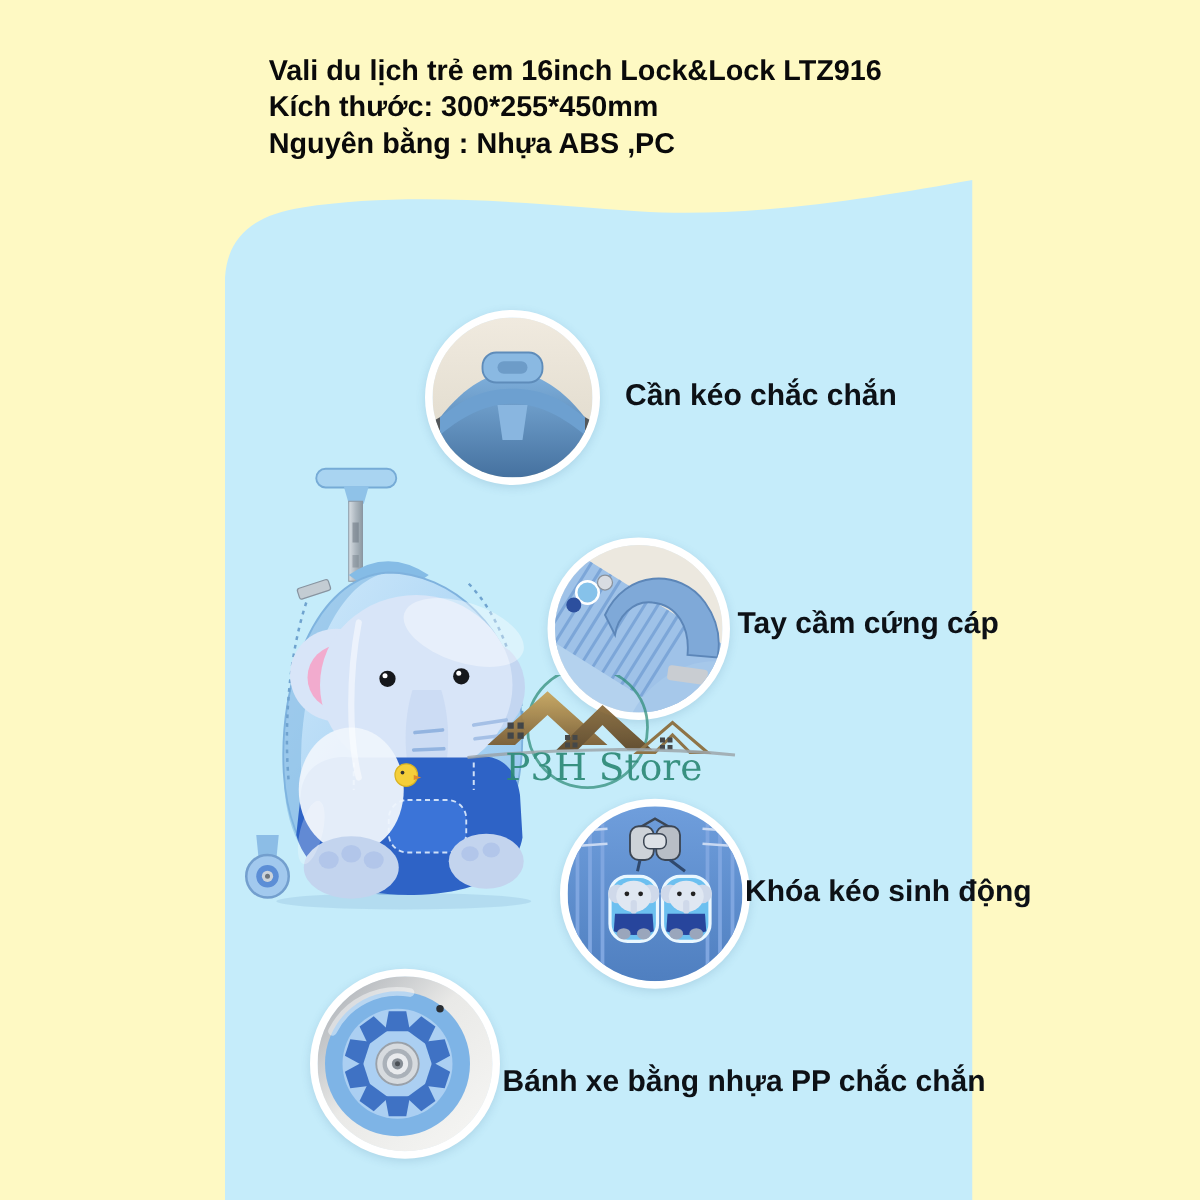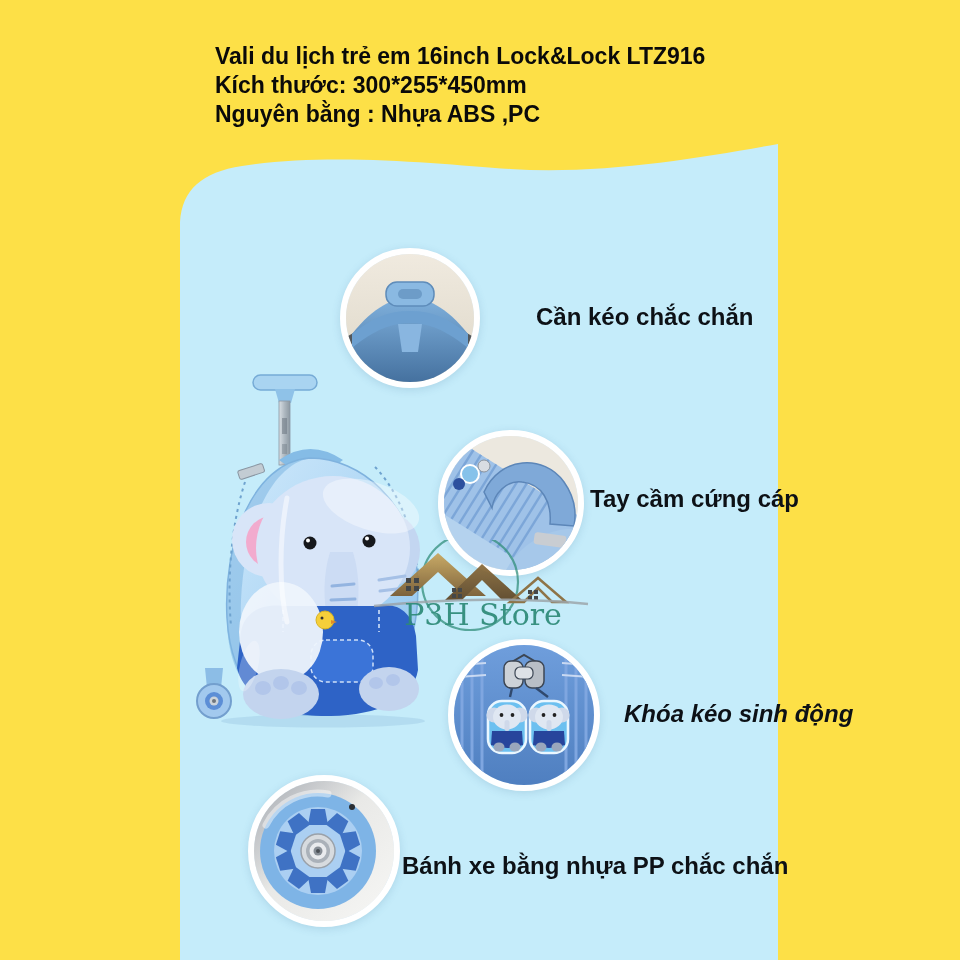--- a/index.html
+++ b/index.html
@@ -1,17 +1,17 @@
 <!DOCTYPE html>
 <html><head>
 <meta charset="utf-8">
 <style>
   html,body{margin:0;padding:0;background:#fff;}
   #stage{
-    position:relative;width:960px;height:960px;background:#fde047;
+    position:relative;width:960px;height:960px;background:#fef9c3;
     overflow:hidden;font-family:"Liberation Sans",sans-serif;
   }
   .hdr{
     position:absolute;left:215px;top:42px;color:#0a0a0a;
     font-size:23px;font-weight:bold;line-height:29px;letter-spacing:0;
   }
   .panel-svg{position:absolute;left:180px;top:142px;z-index:1;}
   .suitcase-svg{position:absolute;left:183px;top:370px;z-index:5;}
   .circle{
     position:absolute;border:6px solid #ffffff;border-radius:50%;
@@ -20,23 +20,23 @@
   }
   .circle svg{display:block;}
   .c1{left:340px;top:248px;width:128px;height:128px;}
   .c2{left:438px;top:430px;width:134px;height:134px;}
   .c3{left:448px;top:639px;width:140px;height:140px;}
   .c4{left:248px;top:775px;width:140px;height:140px;}
   .lbl{
     position:absolute;color:#0d1116;font-size:24px;font-weight:bold;
     white-space:nowrap;z-index:12;
   }
-  .l1{left:500px;top:303px;margin-left:36px;}
+  .l1{left:500px;top:303px;}
   .l2{left:590px;top:485px;}
-  .l3{left:624px;top:700px;font-style:italic;}
+  .l3{left:596px;top:700px;}
   .l4{left:402px;top:840px;margin-top:12px;}
   .watermark{position:absolute;left:360px;top:540px;width:240px;height:110px;z-index:30;opacity:.92;text-align:center;}
   .wm-text{
     position:absolute;left:8px;top:57px;width:230px;
     font-family:"DejaVu Serif","Liberation Serif",serif;
     font-size:30px;color:#2d8a77;white-space:nowrap;
   }
 </style>
 </head>
 <body>

